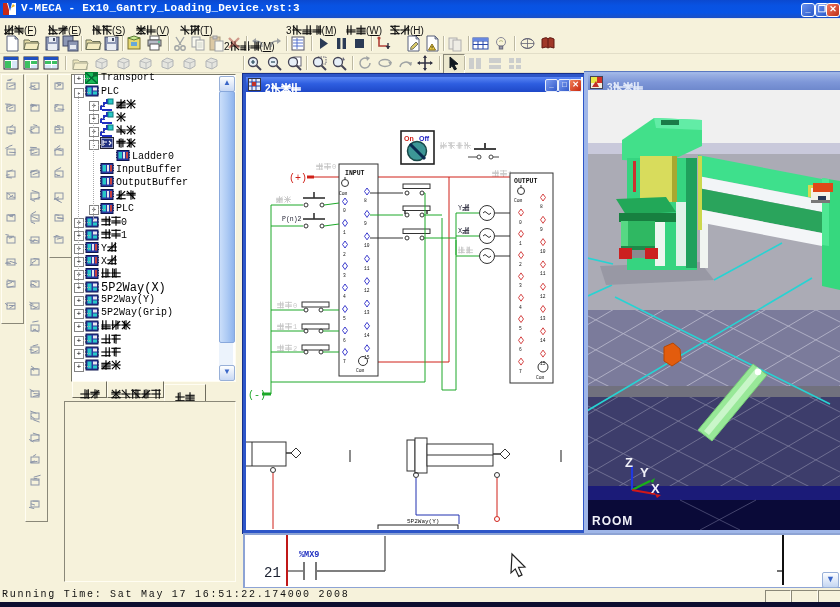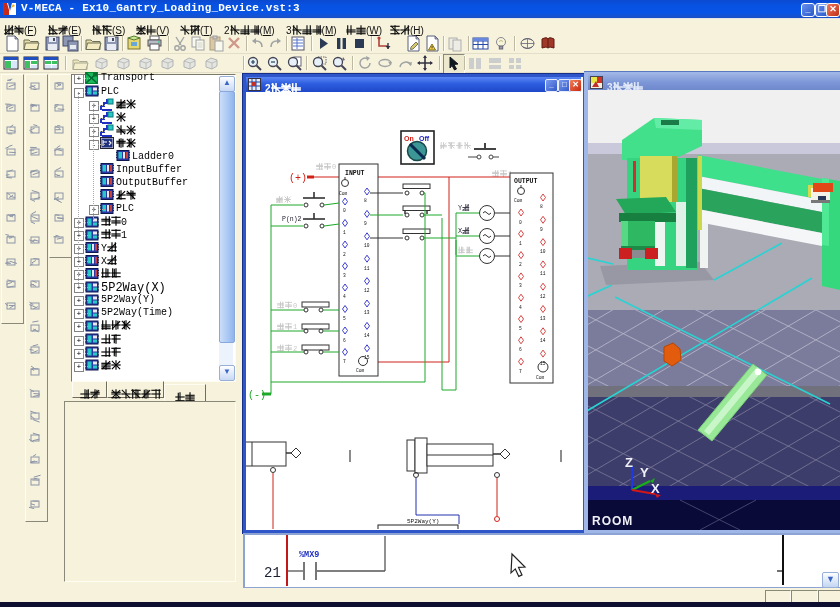--- a/index.html
+++ b/index.html
@@ -97,21 +97,21 @@
       </svg><svg width="10" height="10" viewBox="0 0 10 10" style="display:inline-block;vertical-align:-1px">
         <g stroke="#101010" stroke-width="1.17" stroke-linecap="square">
           <line x1="0.9" y1="1.3" x2="9.1" y2="1.3"></line>
           <line x1="0.9" y1="5.0" x2="9.1" y2="5.0"></line>
           <line x1="1.7" y1="0.9" x2="1.7" y2="9.1"></line>
           <line x1="5.0" y1="0.9" x2="5.0" y2="9.1"></line>
           <line x1="8.3" y1="0.9" x2="8.3" y2="9.1"></line>
           <line x1="8.7" y1="1.7" x2="1.3" y2="8.7"></line>
         </g>
       </svg><span style="font-size:10px;color:#101010">(<u>T</u>)</span></div>
-    <div class="a" style="left:224px;top:20px;white-space:nowrap"><span style="font-size:10px;color:#101010;font-weight:normal">2</span><svg width="10" height="10" viewBox="0 0 10 10" style="display:inline-block;vertical-align:-1px">
+    <div class="a" style="left:224px;top:36px;white-space:nowrap"><span style="font-size:10px;color:#101010;font-weight:normal">2</span><svg width="10" height="10" viewBox="0 0 10 10" style="display:inline-block;vertical-align:-1px">
         <g stroke="#101010" stroke-width="1.17" stroke-linecap="square">
           <line x1="0.9" y1="5.0" x2="9.1" y2="5.0"></line>
           <line x1="1.7" y1="0.9" x2="1.7" y2="9.1"></line>
           <line x1="5.0" y1="0.9" x2="5.0" y2="9.1"></line>
           <line x1="1.3" y1="1.3" x2="8.7" y2="8.7"></line>
         </g>
       </svg><svg width="10" height="10" viewBox="0 0 10 10" style="display:inline-block;vertical-align:-1px">
         <g stroke="#101010" stroke-width="1.17" stroke-linecap="square">
           <line x1="0.9" y1="5.0" x2="9.1" y2="5.0"></line>
           <line x1="0.9" y1="8.7" x2="9.1" y2="8.7"></line>
@@ -1063,21 +1063,21 @@
     <div class="a" style="left:101px;top:294px;font-family:'Liberation Mono',monospace;font-size:10px;color:#000;white-space:nowrap"><span style="font-size:10px;color:#000;font-weight:normal">5P2Way(Y)</span></div>
     <div class="a" style="left:83px;top:300px;width:7px;height:1px;background:repeating-linear-gradient(90deg,#AAA 0 1px,transparent 1px 2px)"></div>
     <div class="a" style="left:74px;top:309px;width:8px;height:8px;background:#fff;border:1px solid #848484;color:#000;font-size:8px;line-height:7px;text-align:center;font-family:'Liberation Mono',monospace">+</div>
     <svg class="a" style="left:85px;top:307px" width="14" height="12" viewBox="0 0 14 12">
       <rect x="1" y="1" width="12" height="10" fill="#2838A0" stroke="#101850"></rect>
       <rect x="2.5" y="2.5" width="4" height="7" fill="#28C8C8"></rect>
       <rect x="8" y="2.5" width="4" height="3" fill="#E8E8F0"></rect>
       <rect x="8" y="6.5" width="4" height="3" fill="#28C8C8"></rect>
       <path d="M0 3h1M0 6h1M0 9h1M13 3h1M13 6h1M13 9h1" stroke="#101850" stroke-width="1.2"></path>
     </svg>
-    <div class="a" style="left:101px;top:307px;font-family:'Liberation Mono',monospace;font-size:10px;color:#000;white-space:nowrap"><span style="font-size:10px;color:#000;font-weight:normal">5P2Way(Time)</span></div>
+    <div class="a" style="left:101px;top:307px;font-family:'Liberation Mono',monospace;font-size:10px;color:#000;white-space:nowrap"><span style="font-size:10px;color:#000;font-weight:normal">5P2Way(Grip)</span></div>
     <div class="a" style="left:83px;top:313px;width:7px;height:1px;background:repeating-linear-gradient(90deg,#AAA 0 1px,transparent 1px 2px)"></div>
     <div class="a" style="left:74px;top:322px;width:8px;height:8px;background:#fff;border:1px solid #848484;color:#000;font-size:8px;line-height:7px;text-align:center;font-family:'Liberation Mono',monospace">+</div>
     <svg class="a" style="left:85px;top:320px" width="14" height="12" viewBox="0 0 14 12">
       <rect x="1" y="1" width="12" height="10" fill="#2838A0" stroke="#101850"></rect>
       <rect x="2.5" y="2.5" width="4" height="7" fill="#28C8C8"></rect>
       <rect x="8" y="2.5" width="4" height="3" fill="#E8E8F0"></rect>
       <rect x="8" y="6.5" width="4" height="3" fill="#28C8C8"></rect>
       <path d="M0 3h1M0 6h1M0 9h1M13 3h1M13 6h1M13 9h1" stroke="#101850" stroke-width="1.2"></path>
     </svg>
     <div class="a" style="left:101px;top:320px;font-family:'Liberation Mono',monospace;font-size:10px;color:#000;white-space:nowrap"><svg width="10" height="10" viewBox="0 0 10 10" style="display:inline-block;vertical-align:-1px">
@@ -1888,16 +1888,17 @@
       <line x1="304" y1="562" x2="304" y2="580" stroke="#555" stroke-width="1.6"></line>
       <line x1="316" y1="562" x2="316" y2="580" stroke="#555" stroke-width="1.6"></line>
       <line x1="317" y1="571" x2="385" y2="571" stroke="#555" stroke-width="1.3"></line>
       <line x1="385" y1="536" x2="385" y2="571" stroke="#555" stroke-width="1.3"></line>
       <line x1="783" y1="535" x2="783" y2="585" stroke="#101010" stroke-width="2"></line>
       <line x1="777" y1="571" x2="783" y2="571" stroke="#101010" stroke-width="1.2"></line>
       <path d="M512 554l13 13-6.5.4 3.5 7.5-3.2 1.5-3.5-7.5-4.3 4z" fill="#fff" stroke="#222" stroke-width="1.2"></path>
     </svg>
     <div class="a" style="left:822px;top:572px;width:15px;height:14px;background:linear-gradient(180deg,#FDFEFF,#C4D6F2);border:1px solid #98B0D8;border-radius:2px;color:#3A66C8;font-size:9px;text-align:center;line-height:13px;font-weight:bold">▼</div>
     <div class="a" style="left:0;top:588px;width:840px;height:14px;background:#F6F2DB"></div>
+    <div class="a" style="left:2px;top:589px;font-family:'Liberation Mono',monospace;font-size:10px;letter-spacing:1.72px;color:#101010;white-space:pre">Running Time: Sat May 17 16:51:22.174000 2008</div>
     <div class="a" style="left:765px;top:590px;width:24px;height:11px;border:1px solid;border-color:#8A8878 #FFFDF2 #FFFDF2 #8A8878"></div>
     <div class="a" style="left:791px;top:590px;width:25px;height:11px;border:1px solid;border-color:#8A8878 #FFFDF2 #FFFDF2 #8A8878"></div>
     <div class="a" style="left:818px;top:590px;width:22px;height:11px;border:1px solid;border-color:#8A8878 #FFFDF2 #FFFDF2 #8A8878"></div>
     <div class="a" style="left:0;top:602px;width:840px;height:5px;background:#0E0E30"></div>
   </div>
 </body></html>

